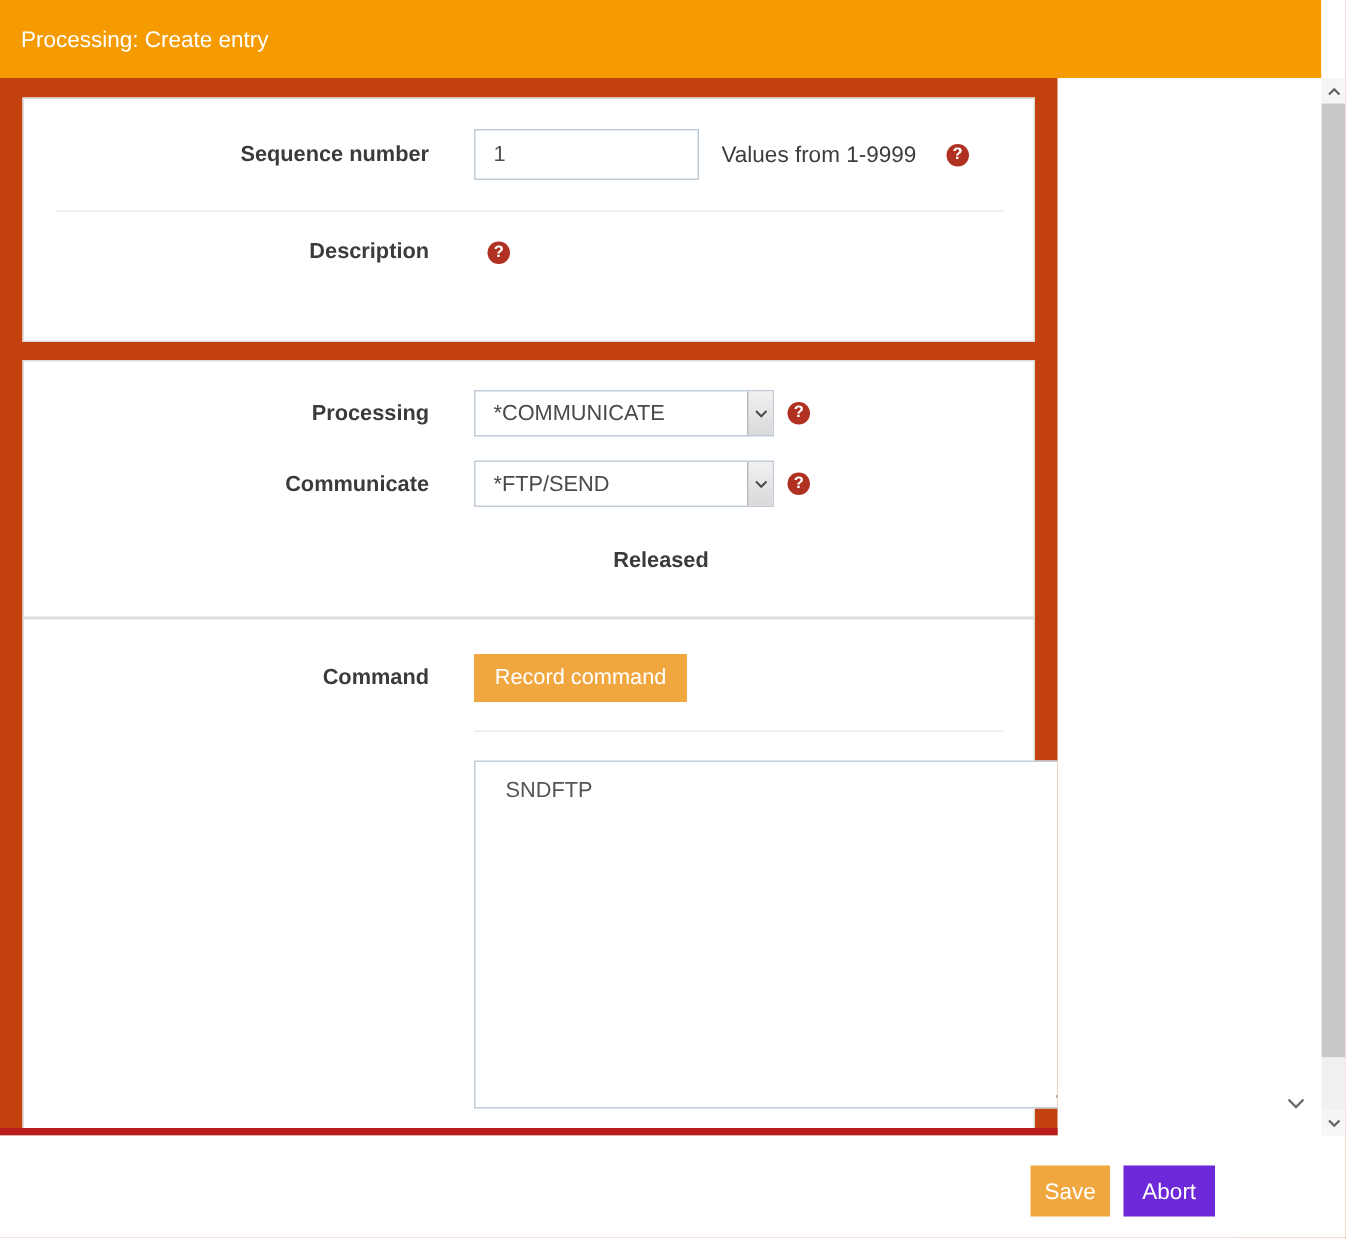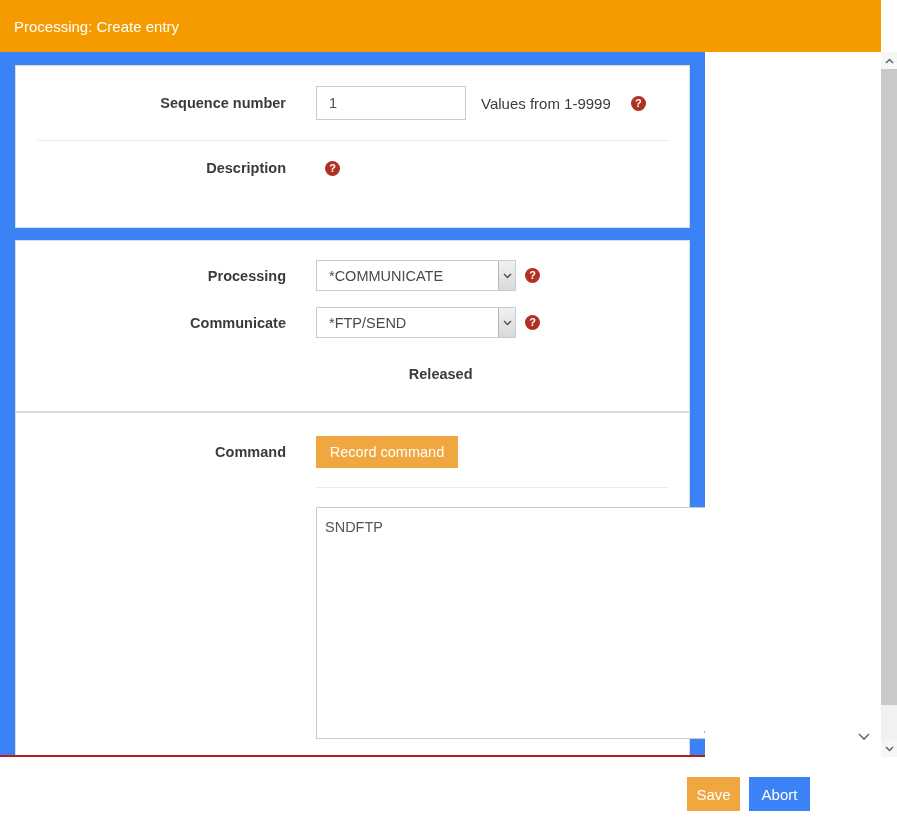--- a/index.html
+++ b/index.html
@@ -5,22 +5,22 @@
   * { margin:0; padding:0; box-sizing:border-box; }
   html,body { background:#fff; }
   body { font-family:"Liberation Sans", sans-serif; }
   .page { position:relative; width:897px; height:825px; background:#fff; overflow:hidden; }
 
   
   .header { position:absolute; top:0; left:0; width:881px; height:52px; background:#F59B00;
             display:flex; align-items:center; padding-left:14px; color:#fff; font-size:15px; }
 
   
-  .content { position:absolute; top:52px; left:0; width:705px; height:705px; background:#3b82f6;
-             border-bottom:2px solid #b91c1c; overflow:hidden; }
+  .content { position:absolute; top:52px; left:0; width:705px; height:705px; background:#c2410c;
+             border-bottom:5px solid #b91c1c; overflow:hidden; }
 
   .panel { margin:0 15px; border:1px solid #DCDCDC; background:#fff; }
   .panel1 { margin-top:13px; height:163px; }
   .panel2 { margin-top:12px; height:172px; }
   .panel3 { margin-top:0; height:380px; }
 
   .form-row { display:flex; align-items:center; }
   .label-col { width:300px; text-align:right; padding-right:30px; font-weight:bold;
                color:#3B3B3B; font-size:14.5px; flex:0 0 300px; }
 
@@ -65,40 +65,40 @@
   .checkbox .check { display:none; position:absolute; top:-3px; left:0; }
   .checkbox.checked .check { display:block; }
 
   
   .record-btn { width:142px; height:32px; background:#F0A73F; color:#fff; border:none;
                 font-size:14.5px; font-family:"Liberation Sans", sans-serif; cursor:pointer; }
 
   .ta-wrap { position:relative; width:400px; }
   .cmd-textarea { width:400px; height:232px; resize:none; border:1px solid #C2CCD6;
                   color:#555; font-size:14.5px; font-family:"Liberation Sans", sans-serif;
-                  padding:11px 8px; outline:none; display:block; }
+                  padding:11px 20px; outline:none; display:block; }
   .grip { position:absolute; right:2px; bottom:2px; }
 
   
   .scrollbar { position:absolute; top:0; right:0; width:16px; height:757px; background:#fff; }
   .sb-spacer { height:52px; background:#fff; }
   .sb-btn { height:17px; background:#F6F6F6; display:flex; align-items:center; justify-content:center; }
   .sb-thumb { height:636px; background:#C9C9C9; }
   .sb-track { height:35px; background:#F1F1F1; }
 
   .mini-chevron { position:absolute; left:858px; top:727px; }
 
   
   .footer { position:absolute; top:757px; left:0; width:824px; height:68px; background:#fff;
             display:flex; justify-content:flex-end; align-items:flex-start;
             padding:20px 14px 0 0; gap:9px; }
   .btn { height:34px; border:none; color:#fff; font-size:15px;
          font-family:"Liberation Sans", sans-serif; cursor:pointer; }
   .btn-save { width:53px; background:#F0A73F; }
-  .btn-abort { width:61px; background:#3b82f6; }
+  .btn-abort { width:61px; background:#6d28d9; }
 </style>
 </head>
 <body>
 
 <div class="page">
 
   <div class="header">
     <span>Processing: Create entry</span>
   </div>
 

